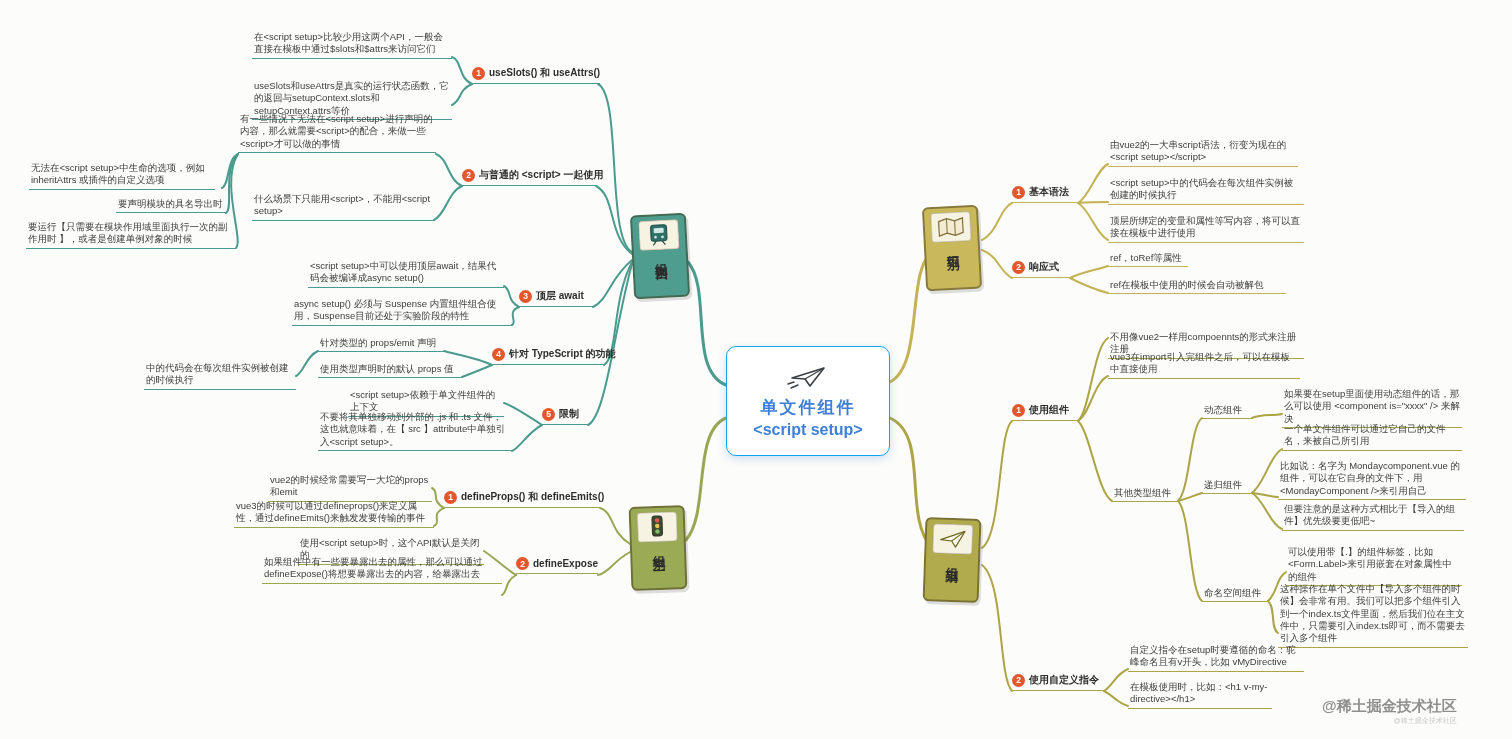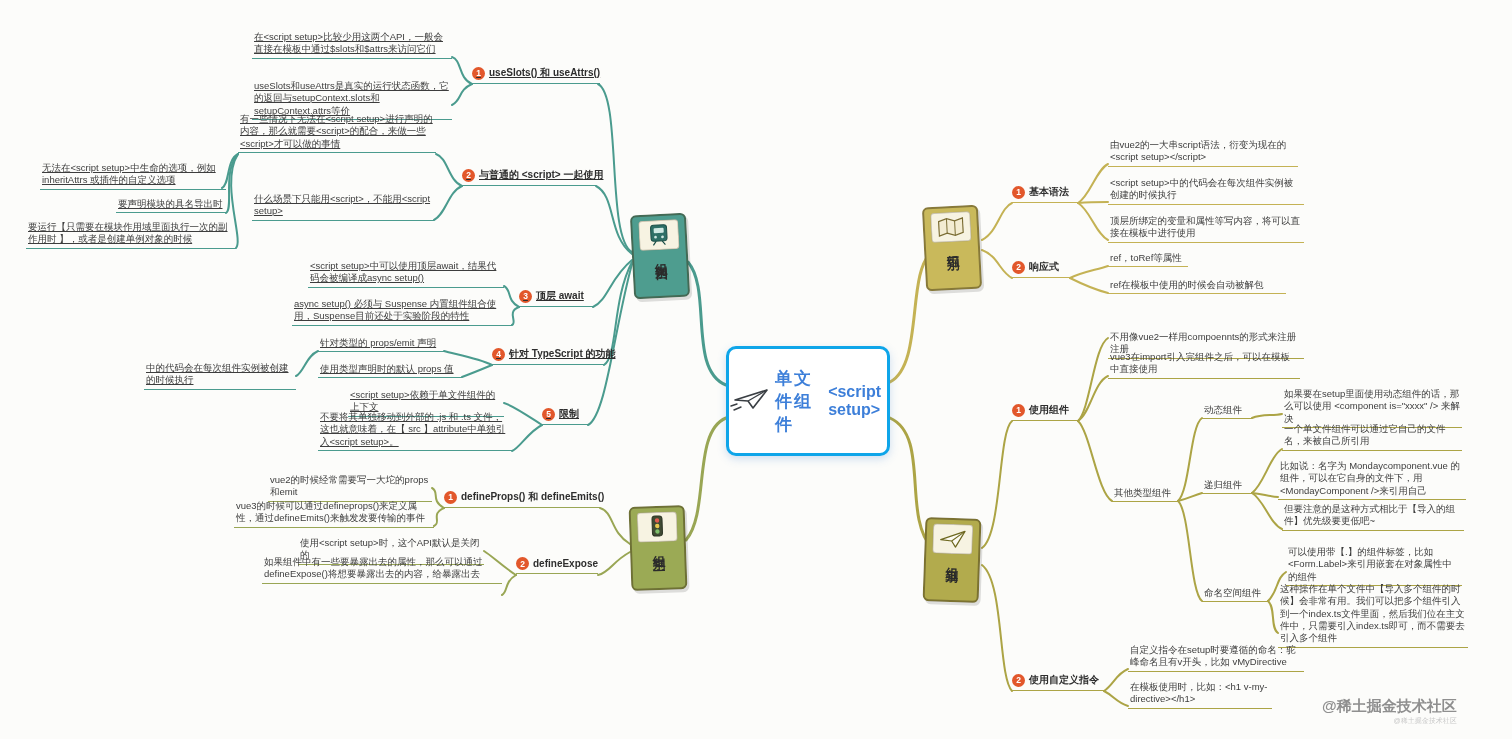--- a/index.html
+++ b/index.html
@@ -9,39 +9,39 @@
   svg.links { position:absolute; left:0; top:0; }
 
   .leaf { position:absolute; font-size:9.5px; line-height:1.3; color:#3d3d3d;
           padding:0 2px 2px 2px; border-bottom:1.5px solid #888; }
   .branch { position:absolute; display:flex; align-items:center; gap:4px;
             font-size:10px; font-weight:600; color:#2e2e2e; padding:0 2px 3px 0;
             border-bottom:1.5px solid #888; white-space:nowrap; }
   .num { min-width:13px; width:13px; height:13px; border-radius:50%; background:#E2572B;
          color:#fff; font-size:8.5px; font-weight:700; display:flex; align-items:center;
          justify-content:center; flex:0 0 auto; }
-  .c-teal   { border-color:#4A9B8E;text-decoration:underline; }
+  .c-teal   { border-color:#4A9B8E; }
   .c-green  { border-color:#99A654; }
   .c-yellow { border-color:#C4B254; }
   .c-olive  { border-color:#ACA445; }
 
   .group-node { position:absolute; width:56px; height:84px; border-radius:6px;
                 border:2px solid rgba(55,45,15,.45); box-shadow:2px 3px 0 rgba(0,0,0,.12);
                 display:flex; flex-direction:column; align-items:center; padding-top:4px; }
   .group-icon { width:40px; height:30px; background:#f7f3e2; border-radius:4px;
                 display:flex; align-items:center; justify-content:center; border:1px solid rgba(55,45,15,.25); }
   .group-label { writing-mode:vertical-rl; text-orientation:upright; font-size:12.5px;
                  font-weight:700; color:#2b2b2b; letter-spacing:3px; margin-top:3px; }
   .bg-g1 { background:#C9B95B; } .bg-g2 { background:#B2AB4D; }
   .bg-g3 { background:#9BAA55; } .bg-g4 { background:#4E9D8F; }
 
   .center-node { position:absolute; left:726px; top:346px; width:164px; height:110px;
-                 background:#fff; border:3px solid #0ea5e9; border-radius:10px;
+                 background:#fff; border:1px solid #0ea5e9; border-radius:10px;
                  box-shadow:0 3px 8px rgba(70,136,216,.25);
-                 display:flex; flex-direction:row; align-items:center; justify-content:center; gap:2px; }
+                 display:flex; flex-direction:column; align-items:center; justify-content:center; gap:2px; }
   .center-line1 { color:#3D7FD9; font-weight:700; font-size:17px; letter-spacing:2px; }
   .center-line2 { color:#3D7FD9; font-weight:700; font-size:16px; }
 
   .watermark { position:absolute; left:1322px; top:697px; text-align:right; }
   .watermark-main { font-size:15px; color:#8f8f8f; font-weight:600; }
   .watermark-sub  { font-size:7px; color:#c8c8c8; }
 </style>
 </head>
 <body>
 
@@ -176,21 +176,21 @@
     <span>useSlots() 和 useAttrs()</span>
   </div>
   <div class="leaf c-teal" style="left:252px;top:31px;width:200px">在&lt;script setup&gt;比较少用这两个API，一般会直接在模板中通过$slots和$attrs来访问它们</div>
   <div class="leaf c-teal" style="left:252px;top:80px;width:200px">useSlots和useAttrs是真实的运行状态函数，它的返回与setupContext.slots和setupContext.attrs等价</div>
 
   <div class="branch c-teal" style="left:462px;top:168px;width:134px">
     <span class="num">2</span>
     <span>与普通的 &lt;script&gt; 一起使用</span>
   </div>
   <div class="leaf c-teal" style="left:238px;top:113px;width:198px">有一些情况下无法在&lt;script setup&gt;进行声明的内容，那么就需要&lt;script&gt;的配合，来做一些&lt;script&gt;才可以做的事情</div>
-  <div class="leaf c-teal" style="left:40px;top:162px;width:186px">无法在&lt;script setup&gt;中生命的选项，例如 inheritAttrs 或插件的自定义选项</div>
+  <div class="leaf c-teal" style="left:29px;top:162px;width:186px">无法在&lt;script setup&gt;中生命的选项，例如 inheritAttrs 或插件的自定义选项</div>
   <div class="leaf c-teal" style="left:116px;top:198px;width:110px">要声明模块的具名导出时</div>
   <div class="leaf c-teal" style="left:26px;top:221px;width:210px">要运行【只需要在模块作用域里面执行一次的副作用时 】，或者是创建单例对象的时候</div>
   <div class="leaf c-teal" style="left:252px;top:193px;width:182px">什么场景下只能用&lt;script&gt;，不能用&lt;script setup&gt;</div>
 
   <div class="branch c-teal" style="left:519px;top:289px;width:74px">
     <span class="num">3</span>
     <span>顶层 await</span>
   </div>
   <div class="leaf c-teal" style="left:308px;top:260px;width:196px">&lt;script setup&gt;中可以使用顶层await，结果代码会被编译成async setup()</div>
   <div class="leaf c-teal" style="left:292px;top:298px;width:220px">async setup() 必须与 Suspense 内置组件组合使用，Suspense目前还处于实验阶段的特性</div>

